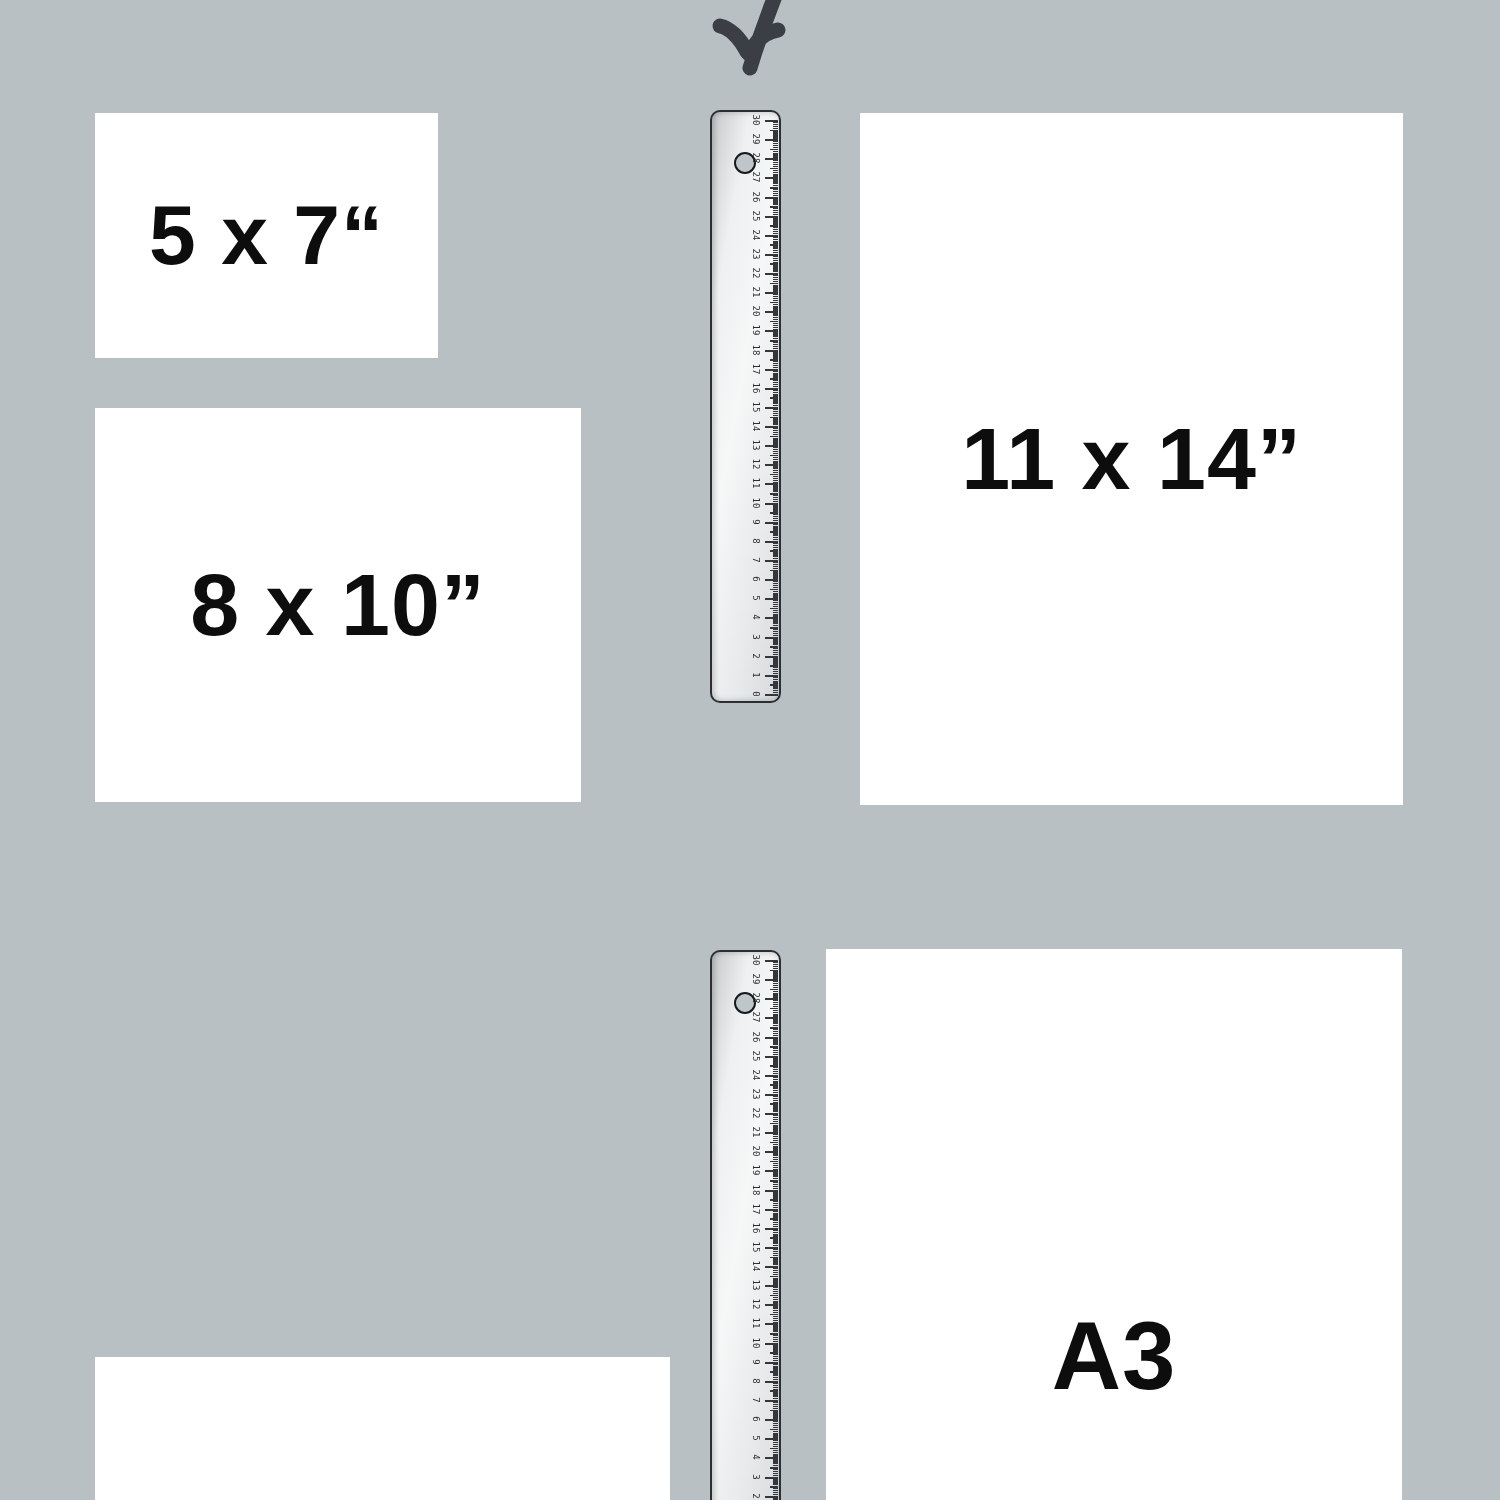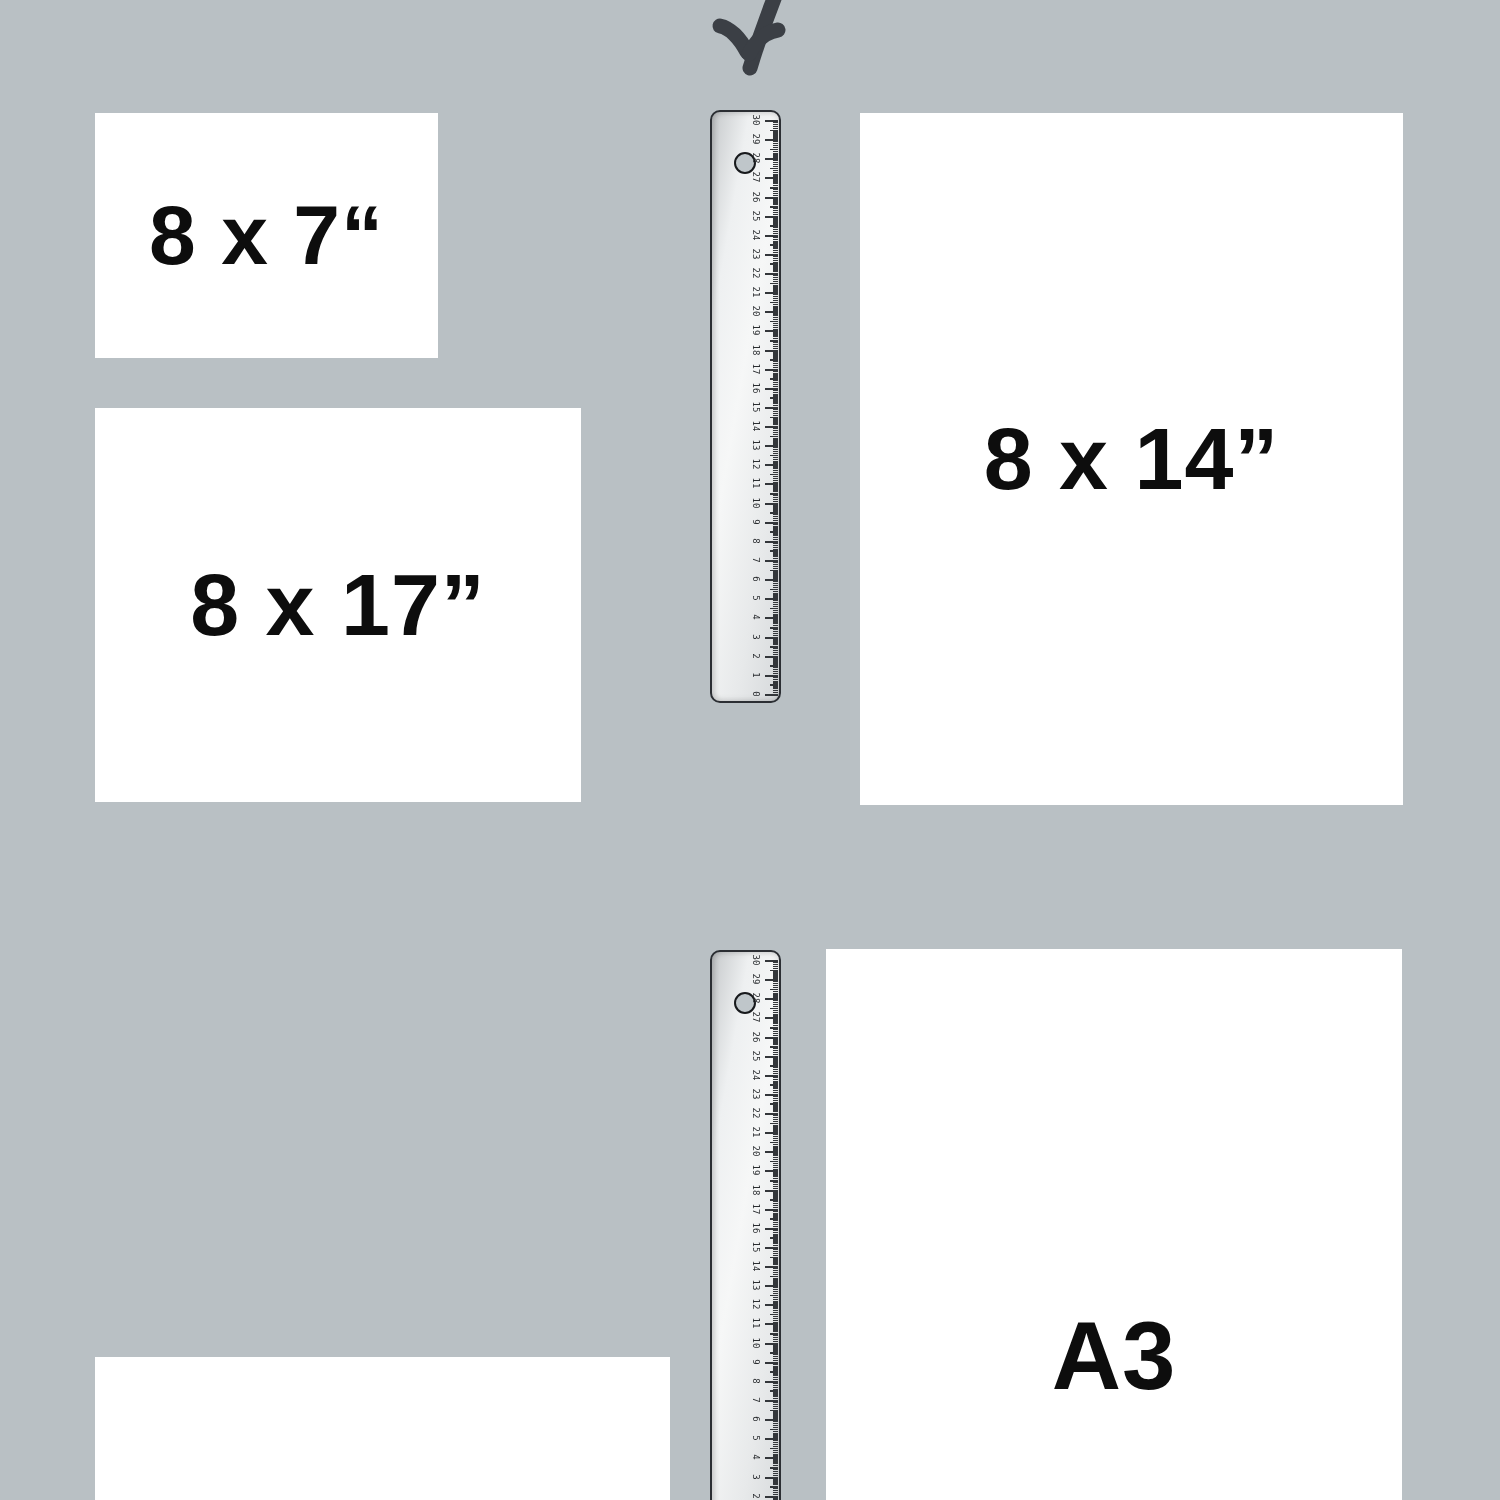--- a/index.html
+++ b/index.html
@@ -74,29 +74,29 @@
     transform:rotate(90deg);
   }
   #arrow-svg{position:absolute;left:660px;top:-30px;}
 </style>
 </head>
 <body>
 
 <div id="canvas">
 
   <div class="paper p-5x7">
-    <span class="label">8 x 7“</span>
+    <span class="label">5 x 7“</span>
   </div>
 
   <div class="paper p-8x10">
-    <span class="label">8 x 17”</span>
+    <span class="label">8 x 10”</span>
   </div>
 
   <div class="paper p-11x14">
-    <span class="label">8 x 14”</span>
+    <span class="label">11 x 14”</span>
   </div>
 
 
   <div class="paper p-a3">
     <span class="label">A3</span>
   </div>
 
   <div class="paper p-a4">
     <span class="label"></span>
   </div>

